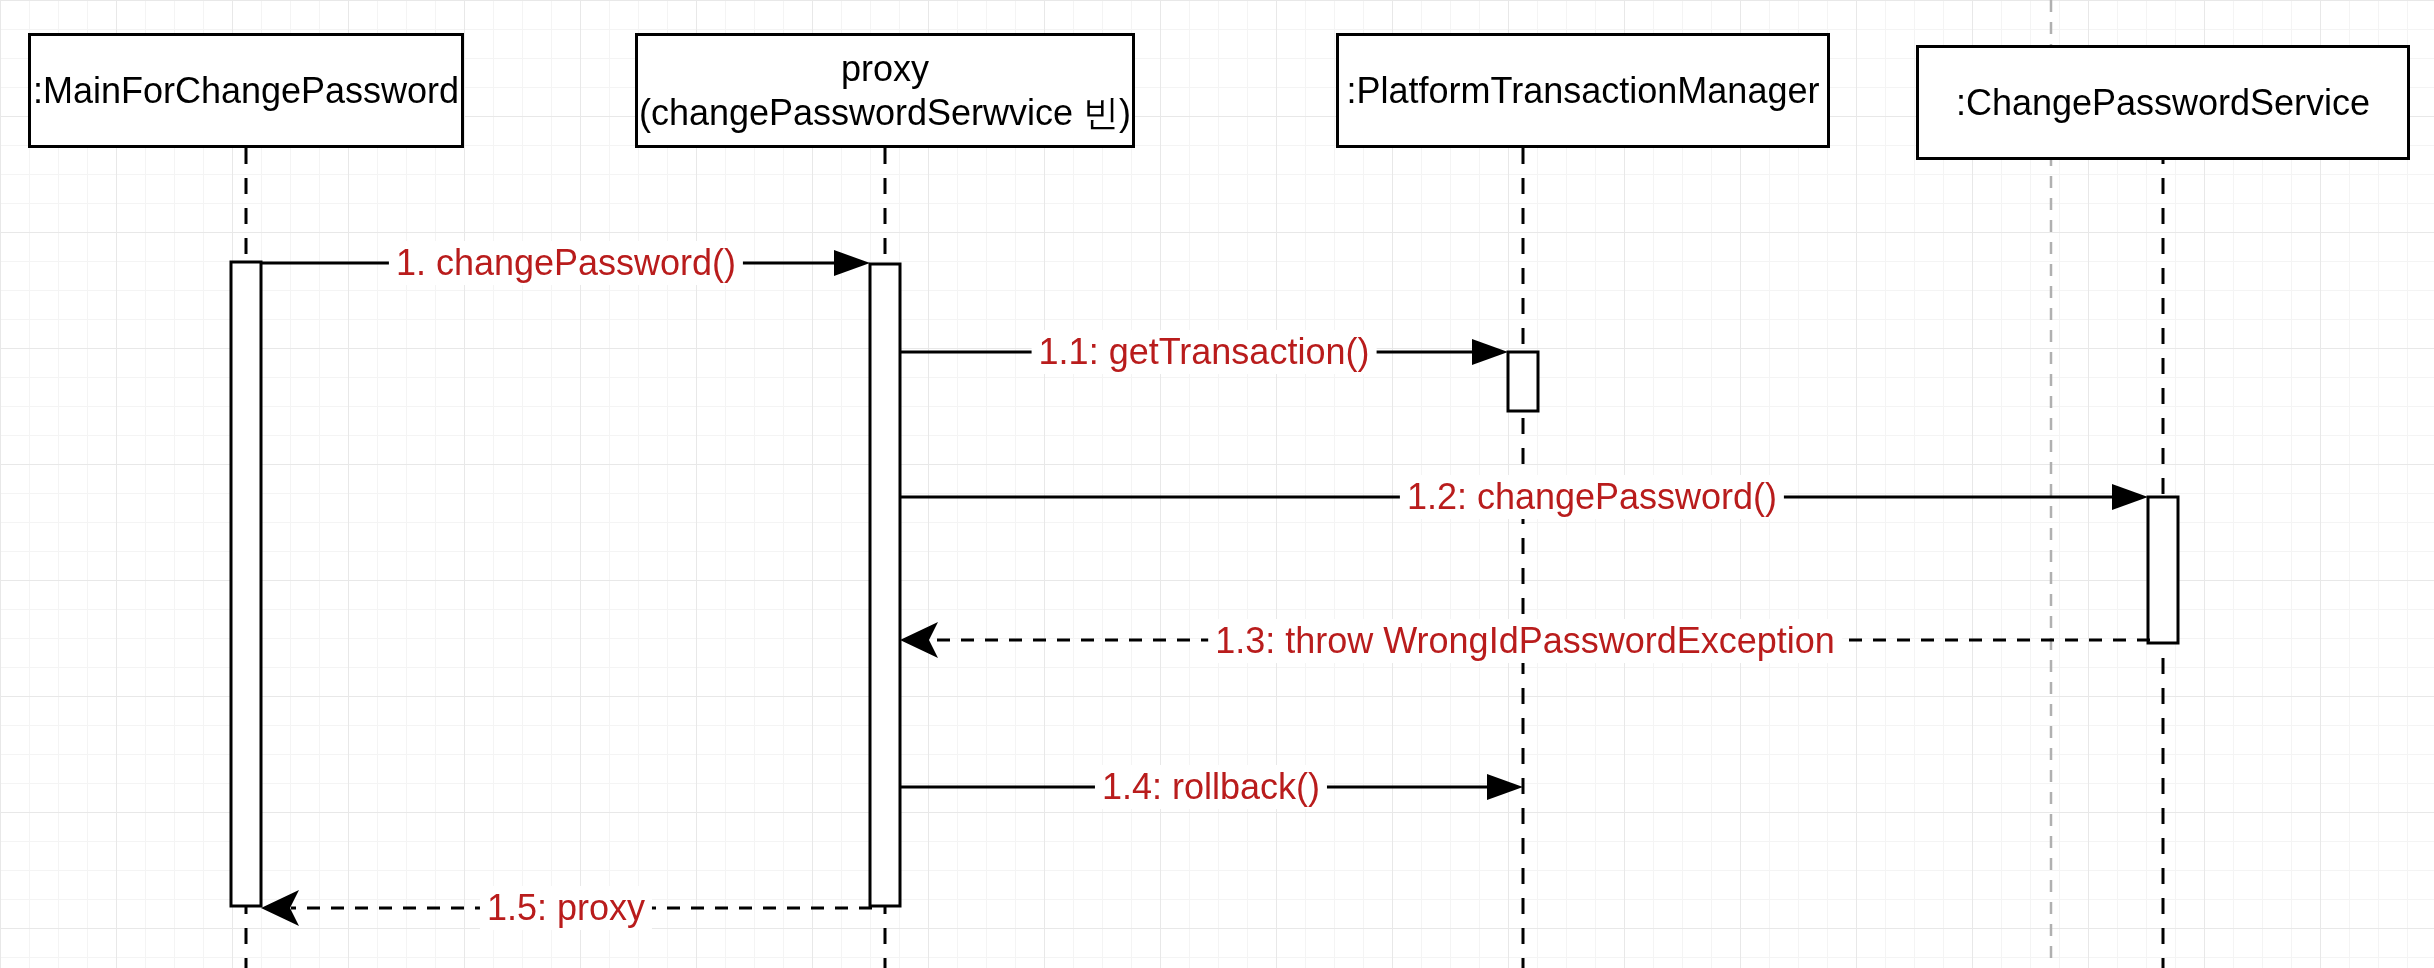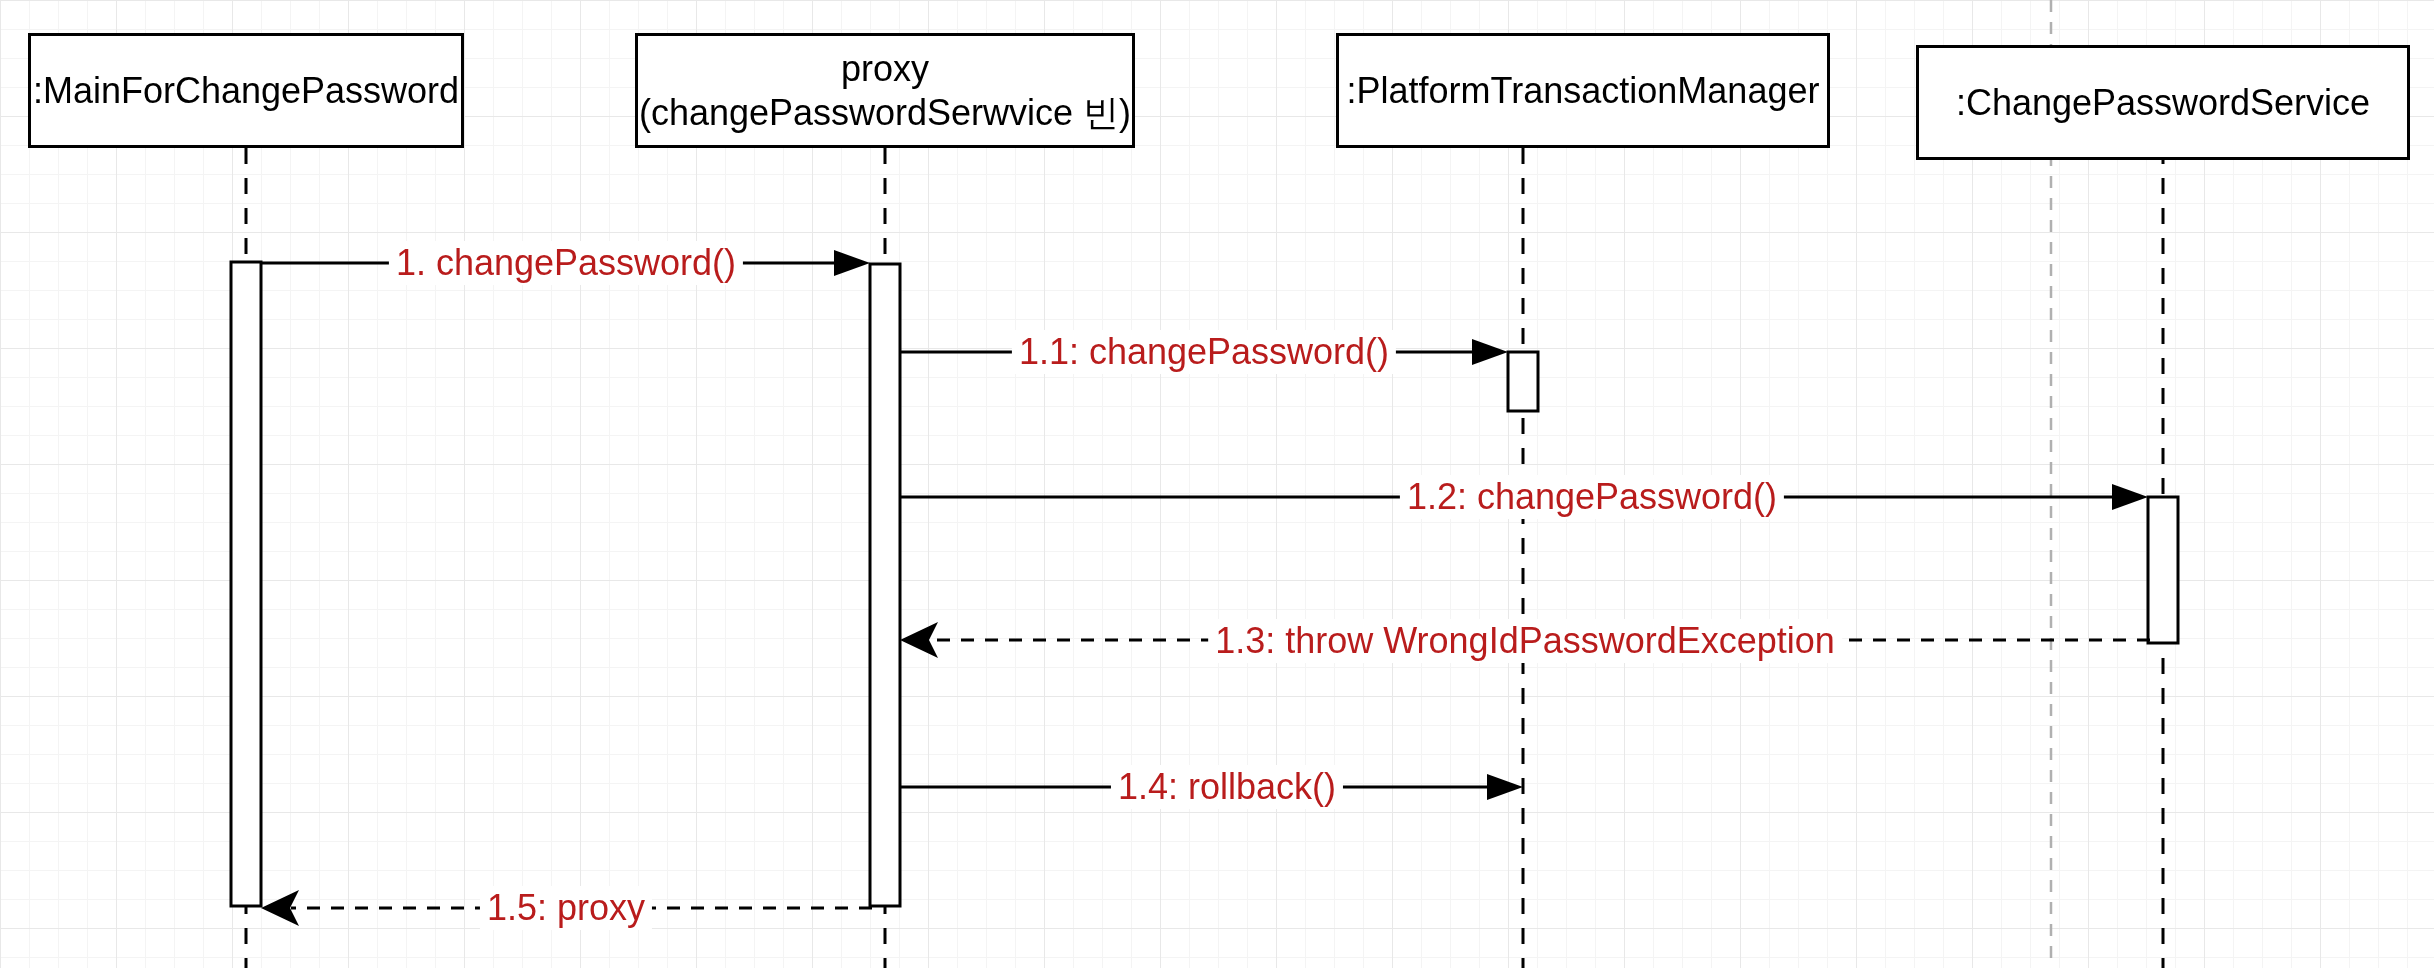--- a/index.html
+++ b/index.html
@@ -107,23 +107,23 @@
   <div class="participant" style="left:1336px;top:33px;width:494px;height:115px;">
     <div class="pline">:PlatformTransactionManager</div>
   </div>
 
   <div class="participant" style="left:1916px;top:45px;width:494px;height:115px;justify-content:center;">
     <div class="pline">:ChangePasswordService</div>
   </div>
 
   <div class="msg-label" style="left:566px;top:263px;">1. changePassword()</div>
 
-  <div class="msg-label" style="left:1204px;top:352px;">1.1: changePassword()</div>
+  <div class="msg-label" style="left:1204px;top:352px;">1.1: getTransaction()</div>
 
   <div class="msg-label" style="left:1592px;top:497px;">1.2: changePassword()</div>
 
   <div class="msg-label" style="left:1525px;top:641px;">1.3: throw WrongIdPasswordException</div>
 
-  <div class="msg-label" style="left:1211px;top:787px;margin-left:16px;">1.4: rollback()</div>
+  <div class="msg-label" style="left:1211px;top:787px;">1.4: rollback()</div>
 
   <div class="msg-label" style="left:566px;top:908px;">1.5: proxy</div>
 
 </div>
 
 </body></html>

